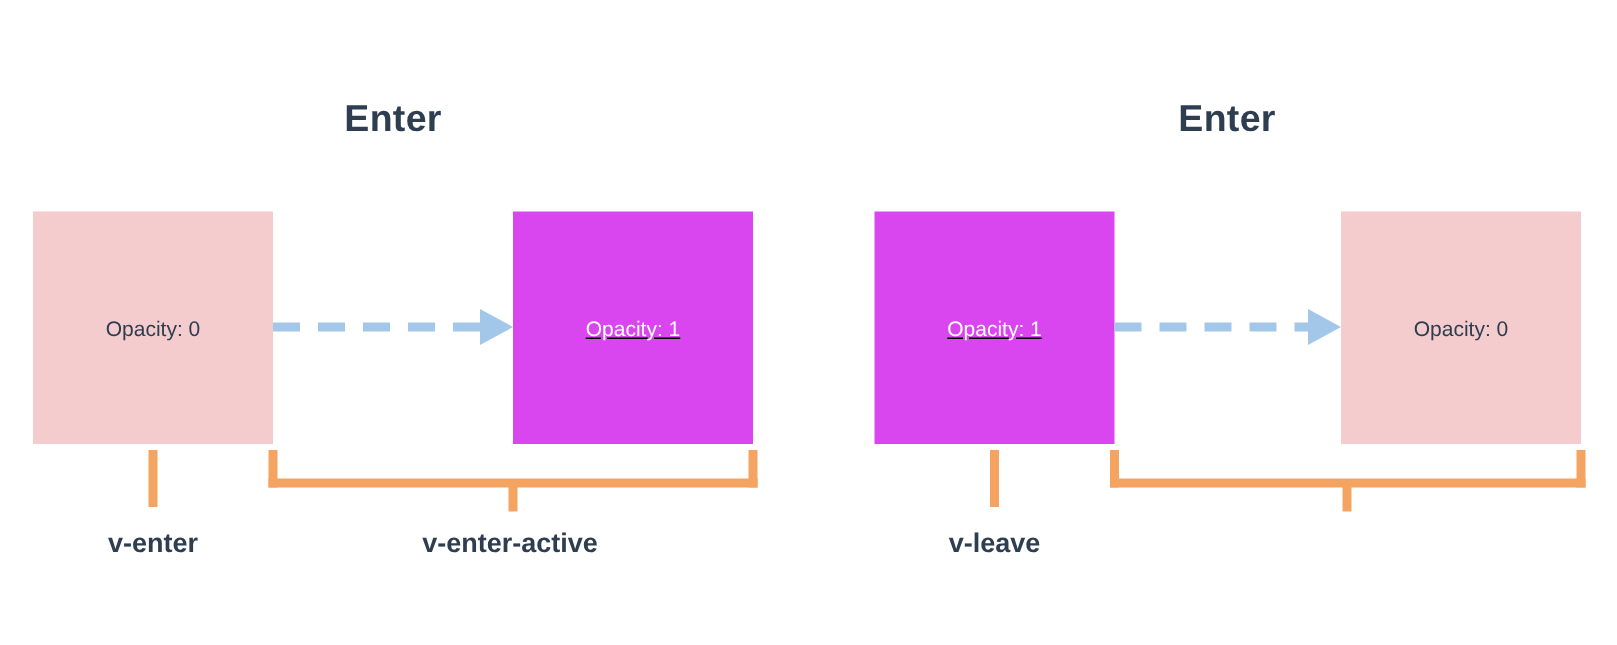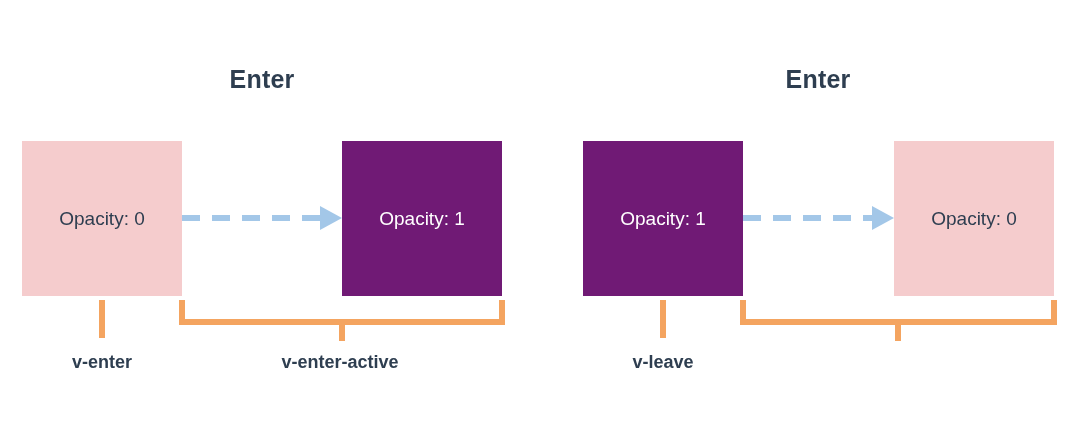--- a/index.html
+++ b/index.html
@@ -35,30 +35,30 @@
 
   
   .state-box {
     position: absolute;
     top: 141px;
     width: 160px;
     height: 155px;
     display: flex;
     align-items: center;
     justify-content: center;
-    font-size: 19px;
+    font-size: 14px;
     box-sizing: border-box;
   }
   .state-box .box-label {
     line-height: 1;
     white-space: nowrap;
   }
   .box-faded { background: #f5cccd; }
   .box-faded .box-label { color: #2e3e50; }
-  .box-solid { background: #701a75; }
+  .box-solid { background: #d946ef; text-decoration: underline; }
   .box-solid .box-label { color: #ffffff; }
 
   .box-e1 { left: 22px; }
   .box-e2 { left: 342px; }
   .box-l1 { left: 583px; }
   .box-l2 { left: 894px; }
 
   
   .arrow {
     position: absolute;

